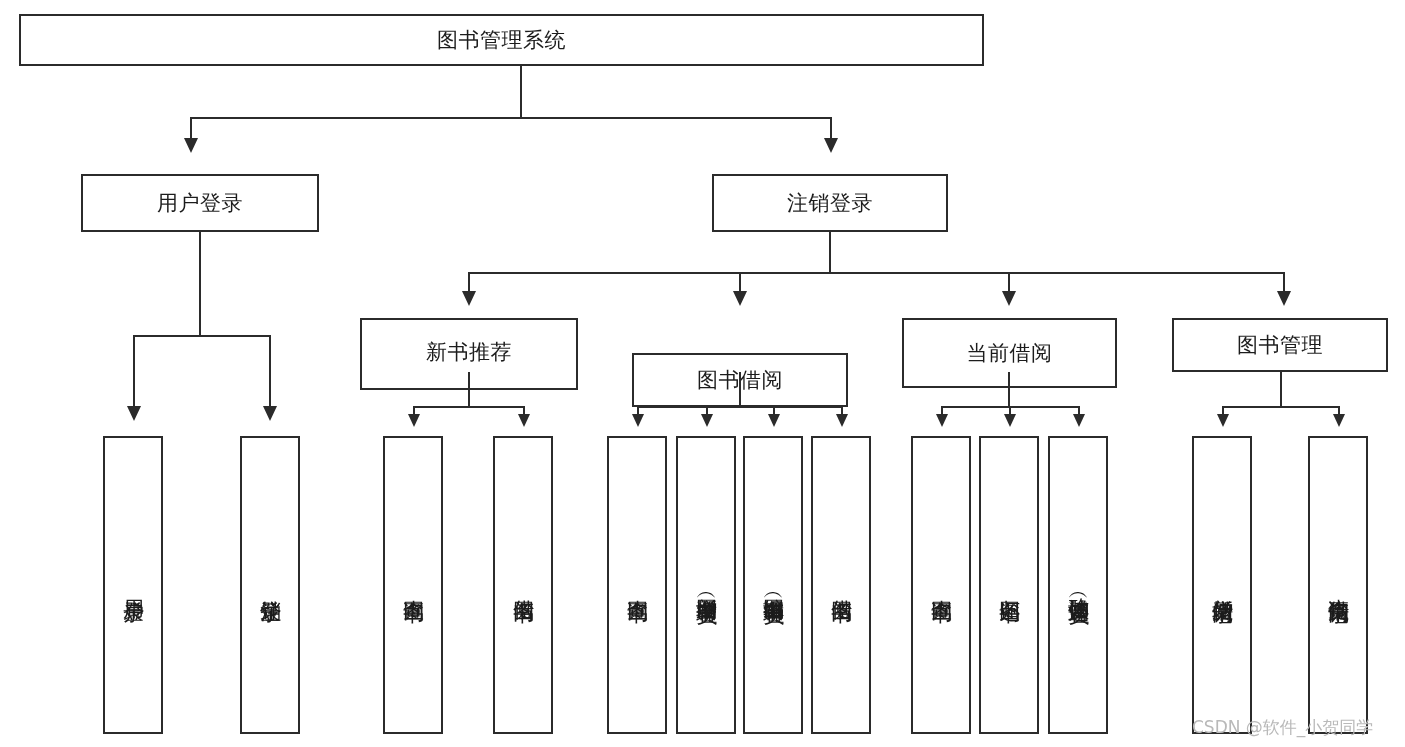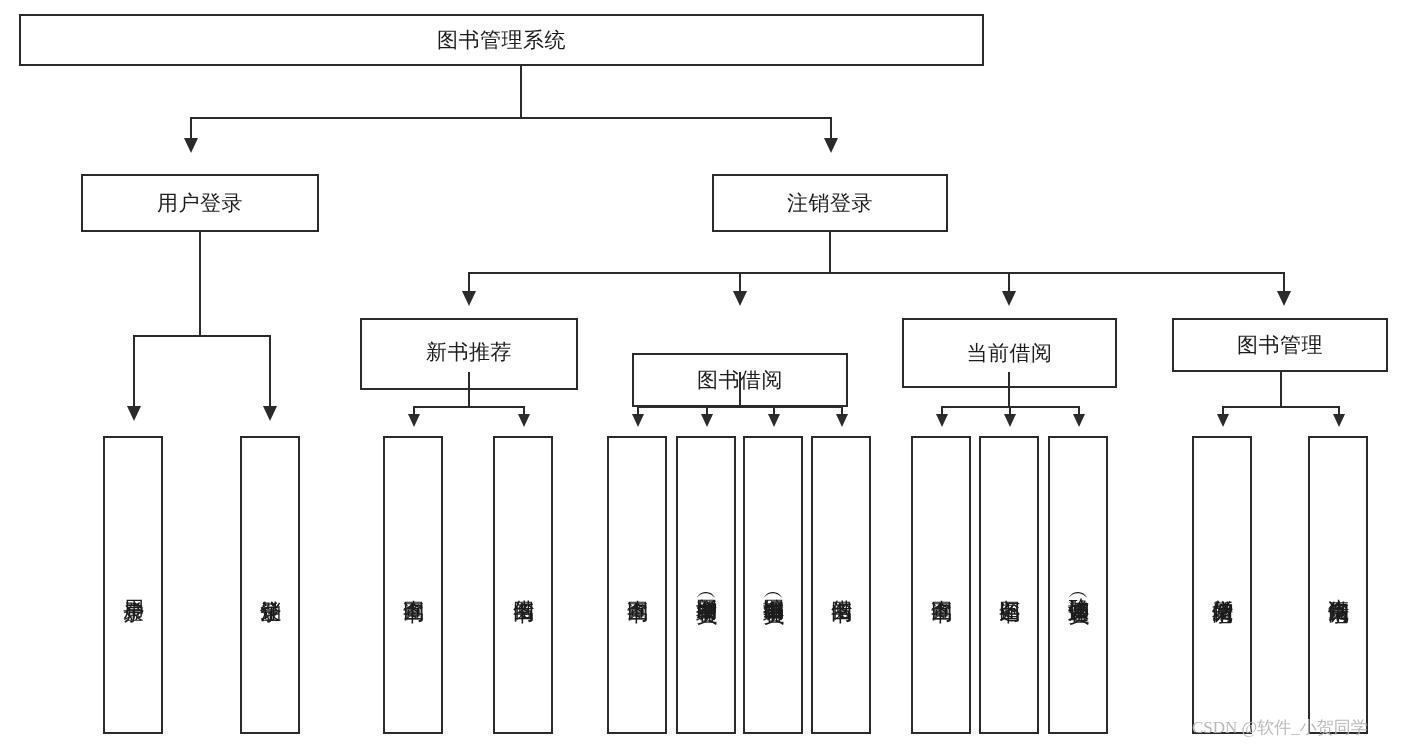--- a/index.html
+++ b/index.html
@@ -206,15 +206,15 @@
     <span class="box-label">确认归还（管理员）</span>
   </div>
 
   <div class="box leaf" style="left:1192px; top:436px; width:60px; height:298px;">
     <span class="box-label">新增借阅记录</span>
   </div>
   <div class="box leaf" style="left:1308px; top:436px; width:60px; height:298px;">
     <span class="box-label">查询借阅记录</span>
   </div>
 
-  <div id="watermark" style="left:1192px; top:716px;font-family:Liberation Serif, serif;">CSDN @软件_小贺同学</div>
+  <div id="watermark" style="left:1192px; top:716px;">CSDN @软件_小贺同学</div>
 
 </div>
 
 </body></html>

